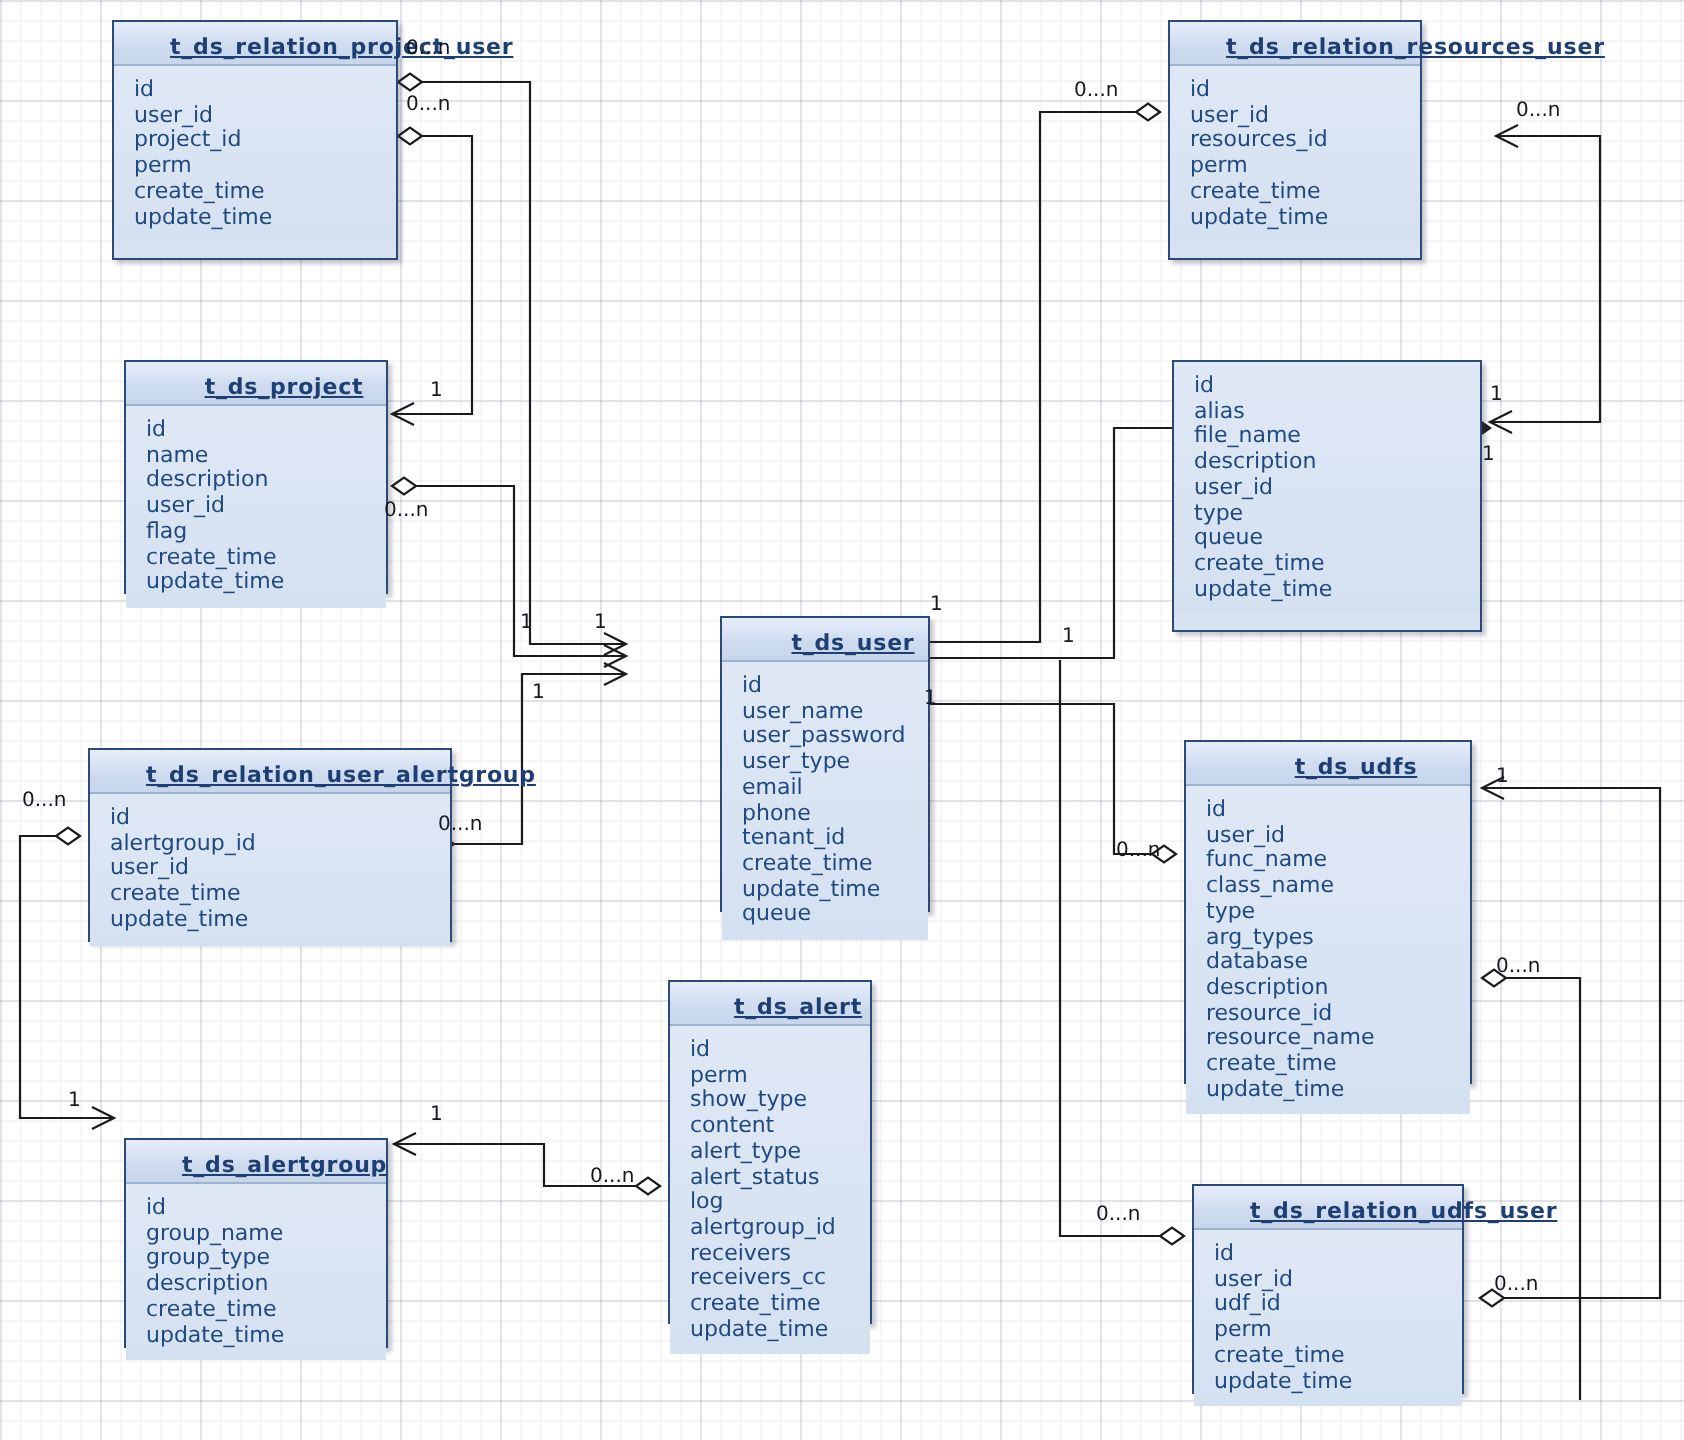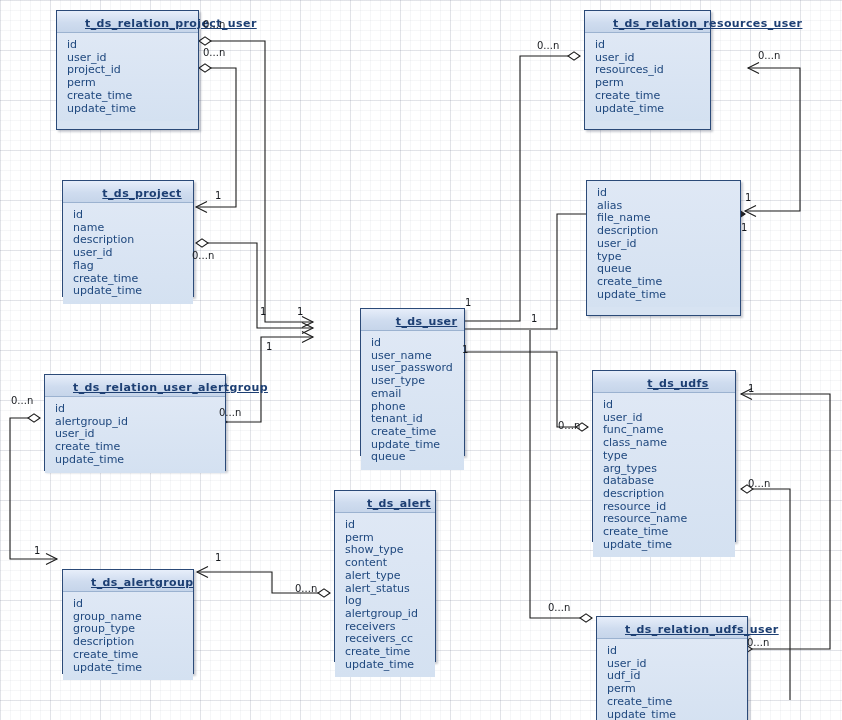--- a/index.html
+++ b/index.html
@@ -253,21 +253,21 @@
         <div class="field">alert_type</div>
         <div class="field">alert_status</div>
         <div class="field">log</div>
         <div class="field">alertgroup_id</div>
         <div class="field">receivers</div>
         <div class="field">receivers_cc</div>
         <div class="field">create_time</div>
         <div class="field">update_time</div>
       </div>
     </div>
-    <div class="entity" style="left: 596px; top: 616px; width: 152px; height: 105px;">
+    <div class="entity" style="left: 596px; top: 592px; width: 136px; height: 105px;">
       <div class="entity-header"><span class="entity-title">t_ds_relation_udfs_user</span></div>
       <div class="entity-body">
         <div class="field">id</div>
         <div class="field">user_id</div>
         <div class="field">udf_id</div>
         <div class="field">perm</div>
         <div class="field">create_time</div>
         <div class="field">update_time</div>
       </div>
     </div>

